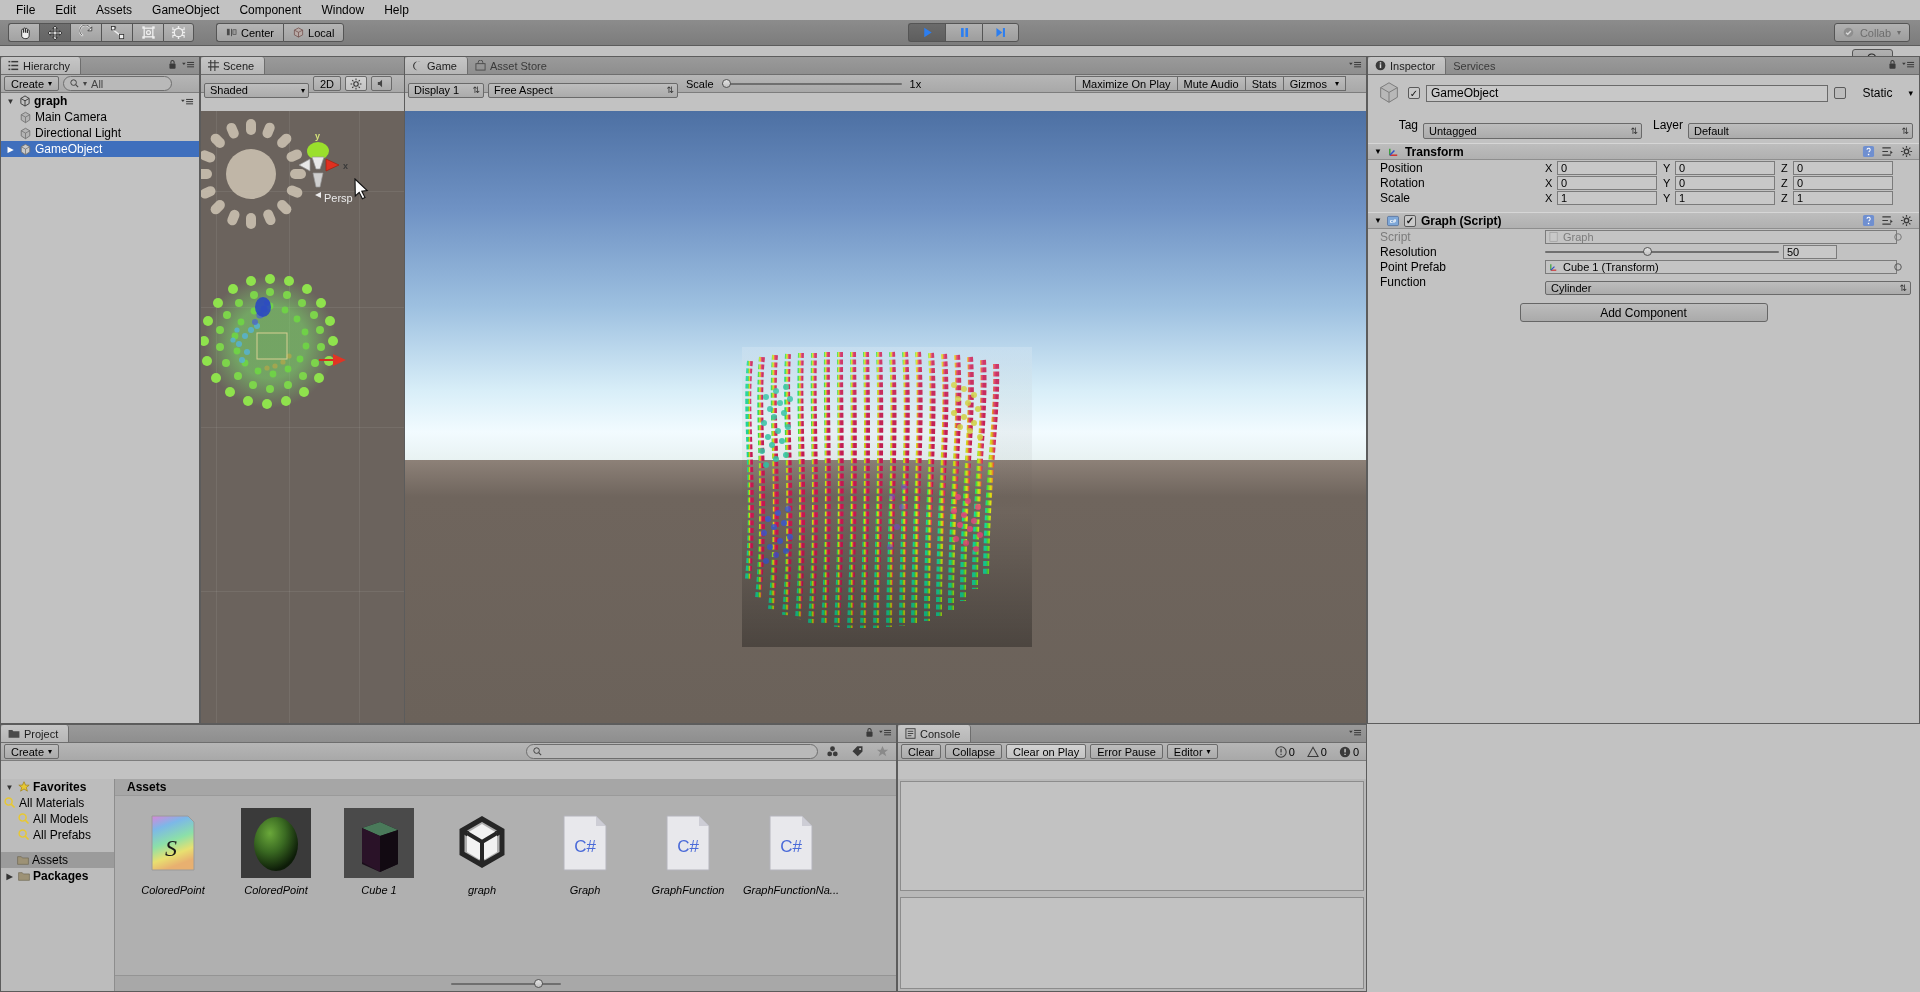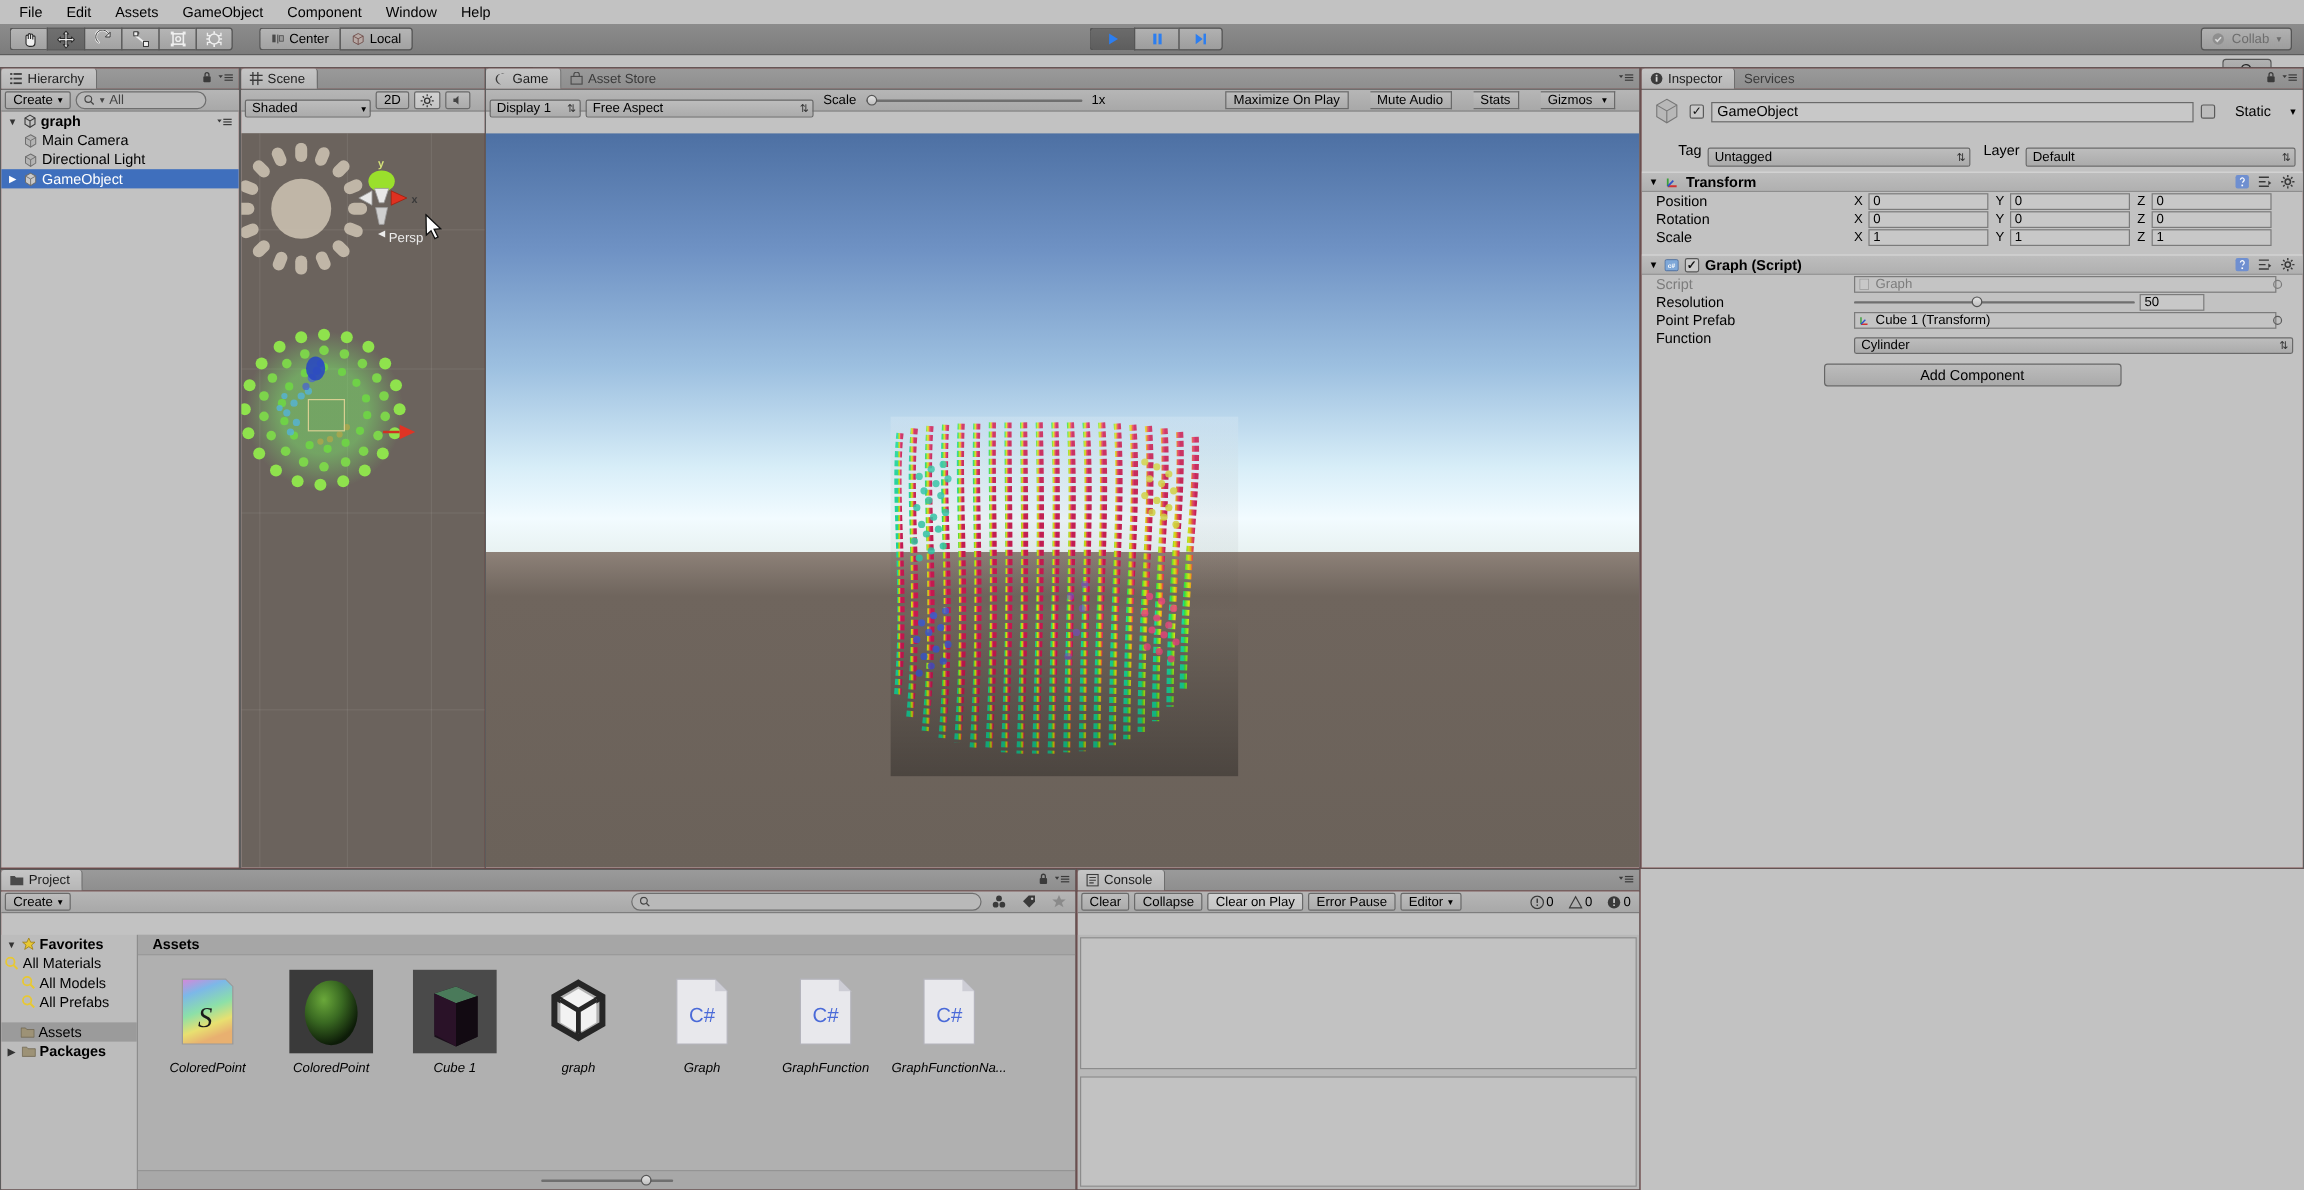--- a/index.html
+++ b/index.html
@@ -635,21 +635,21 @@
           <span style="font-size:9px;color:#333">⇅</span>
         </div>
         <span style="font-size:11px;margin-left:4px">Scale</span>
         <div style="display:flex;align-items:center;width:180px;margin-left:4px">
           <div class="slider-track">
               <div class="slider-knob" style="left:0px"></div>
             </div>
         </div>
         <span style="font-size:11px;margin-left:4px">1x</span>
 
-        <div style="position:absolute;right:20px;display:flex;align-items:center;gap:18px">
+        <div style="position:absolute;right:20px;display:flex;align-items:center;gap:0">
           <div class="sbtn" style="border-radius:0">
             <span>Maximize On Play</span>
           </div>
           <div class="sbtn" style="border-radius:0;border-left:none">
             <span>Mute Audio</span>
           </div>
           <div class="sbtn" style="border-radius:0;border-left:none">
             <span>Stats</span>
           </div>
           <div class="sbtn" style="border-radius:0;border-left:none">

